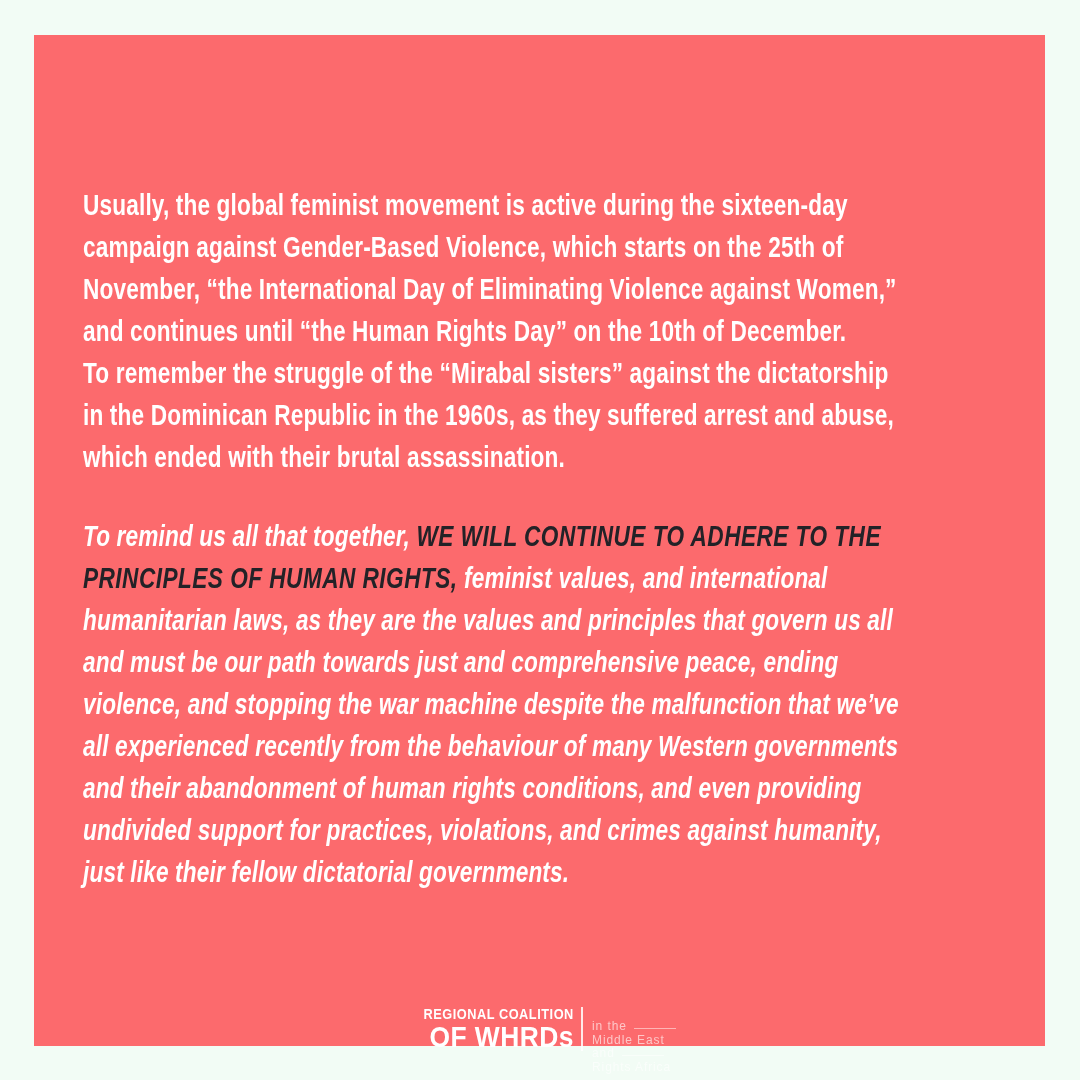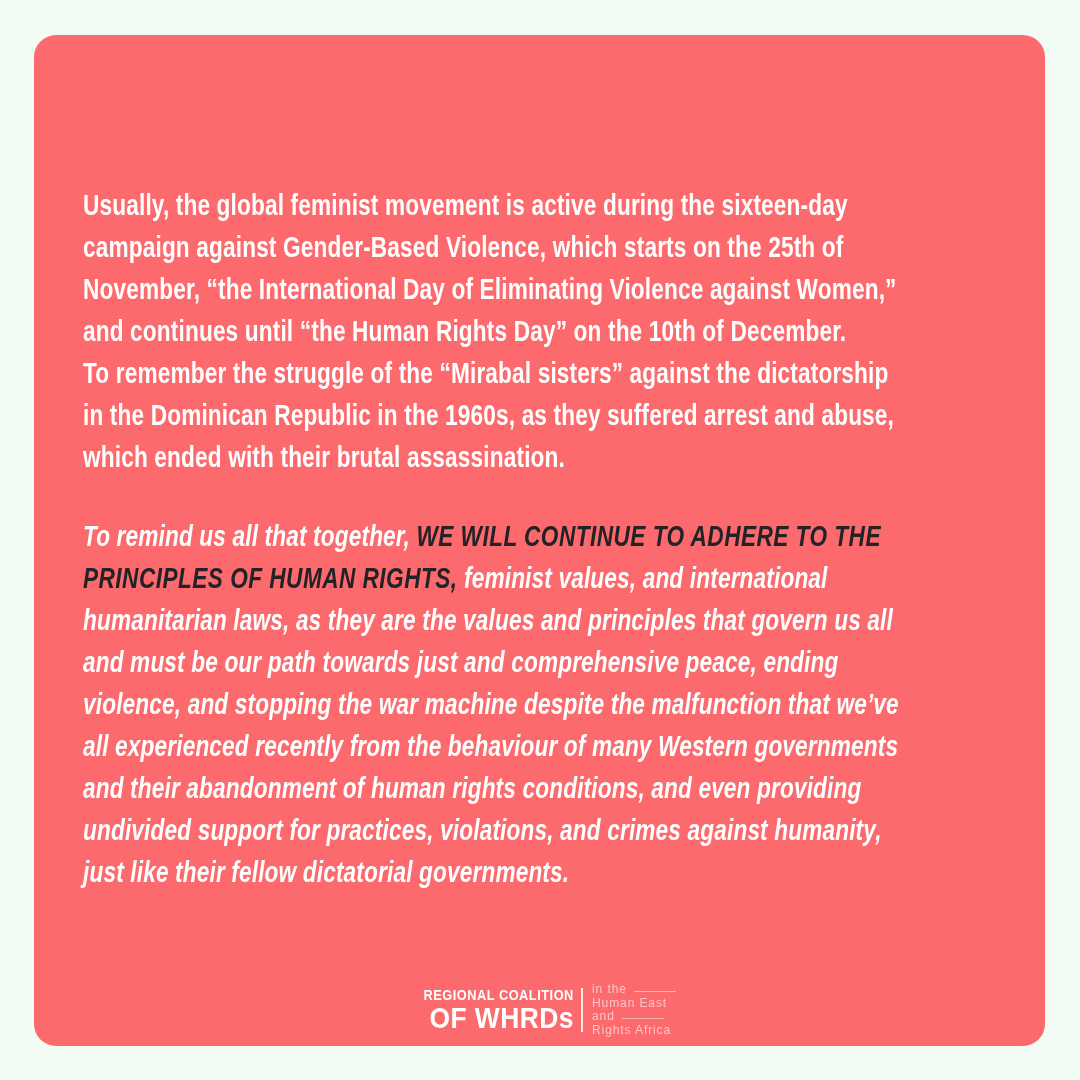--- a/index.html
+++ b/index.html
@@ -14,21 +14,20 @@
     font-family: "Liberation Sans", sans-serif;
     overflow: hidden;
   }
   .card {
     position: absolute;
     left: 34px;
     top: 35px;
     width: 1011px;
     height: 1011px;
     background: #FC6A6D;
-    border-radius: 22px;
   }
   .text-block {
     position: absolute;
     left: 49px;
     top: 149px;
     width: 925px;
   }
   .para {
     margin: 0;
   }
@@ -83,20 +82,21 @@
     height: 44px;
     background: rgba(255,255,255,0.85);
     margin: 0 9px 0 7px;
   }
   .logo-right {
     color: rgba(255,255,255,0.62);
     font-size: 12px;
     font-weight: 400;
     letter-spacing: 0.9px;
     line-height: 13.5px;
+    margin-top: 37px;
   }
   .lr-row {
     display: flex;
     align-items: center;
     white-space: nowrap;
   }
   .rule {
     display: inline-block;
     width: 42px;
     height: 0;
@@ -142,21 +142,21 @@
       <div class="logo-top">REGIONAL COALITION</div>
       <div class="logo-main">OF WHRDs</div>
     </div>
     <div class="logo-divider"></div>
     <div class="logo-right">
       <div class="lr-row">
           <span>in the</span>
           <span class="rule"></span>
         </div>
       <div class="lr-row">
-          <span>Human East</span>
+          <span>Middle East</span>
         </div>
       <div class="lr-row">
           <span>and</span>
           <span class="rule"></span>
         </div>
       <div class="lr-row">
           <span>Rights Africa</span>
         </div>
     </div>
   </div>

